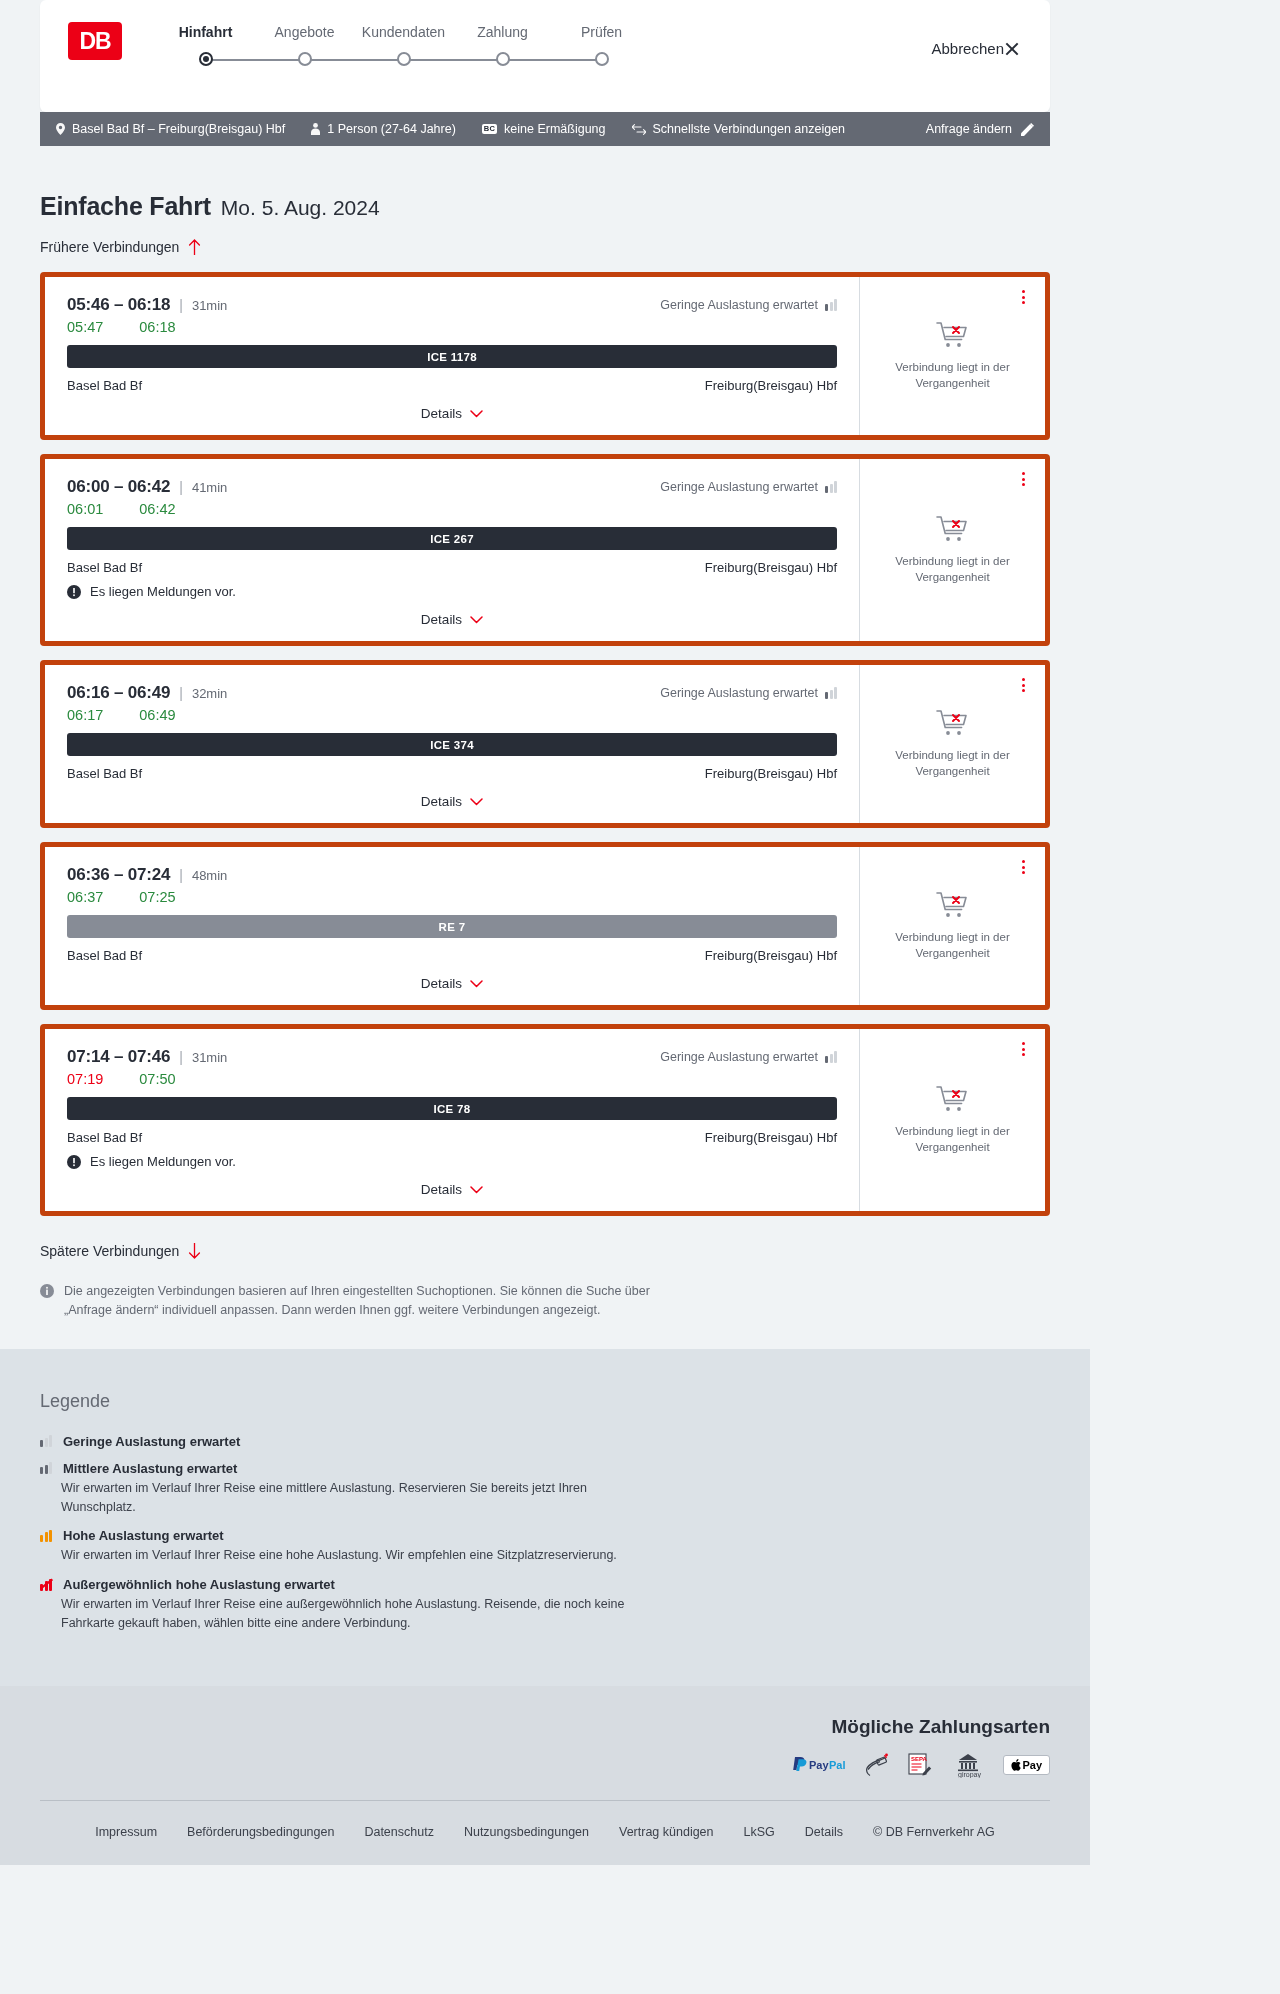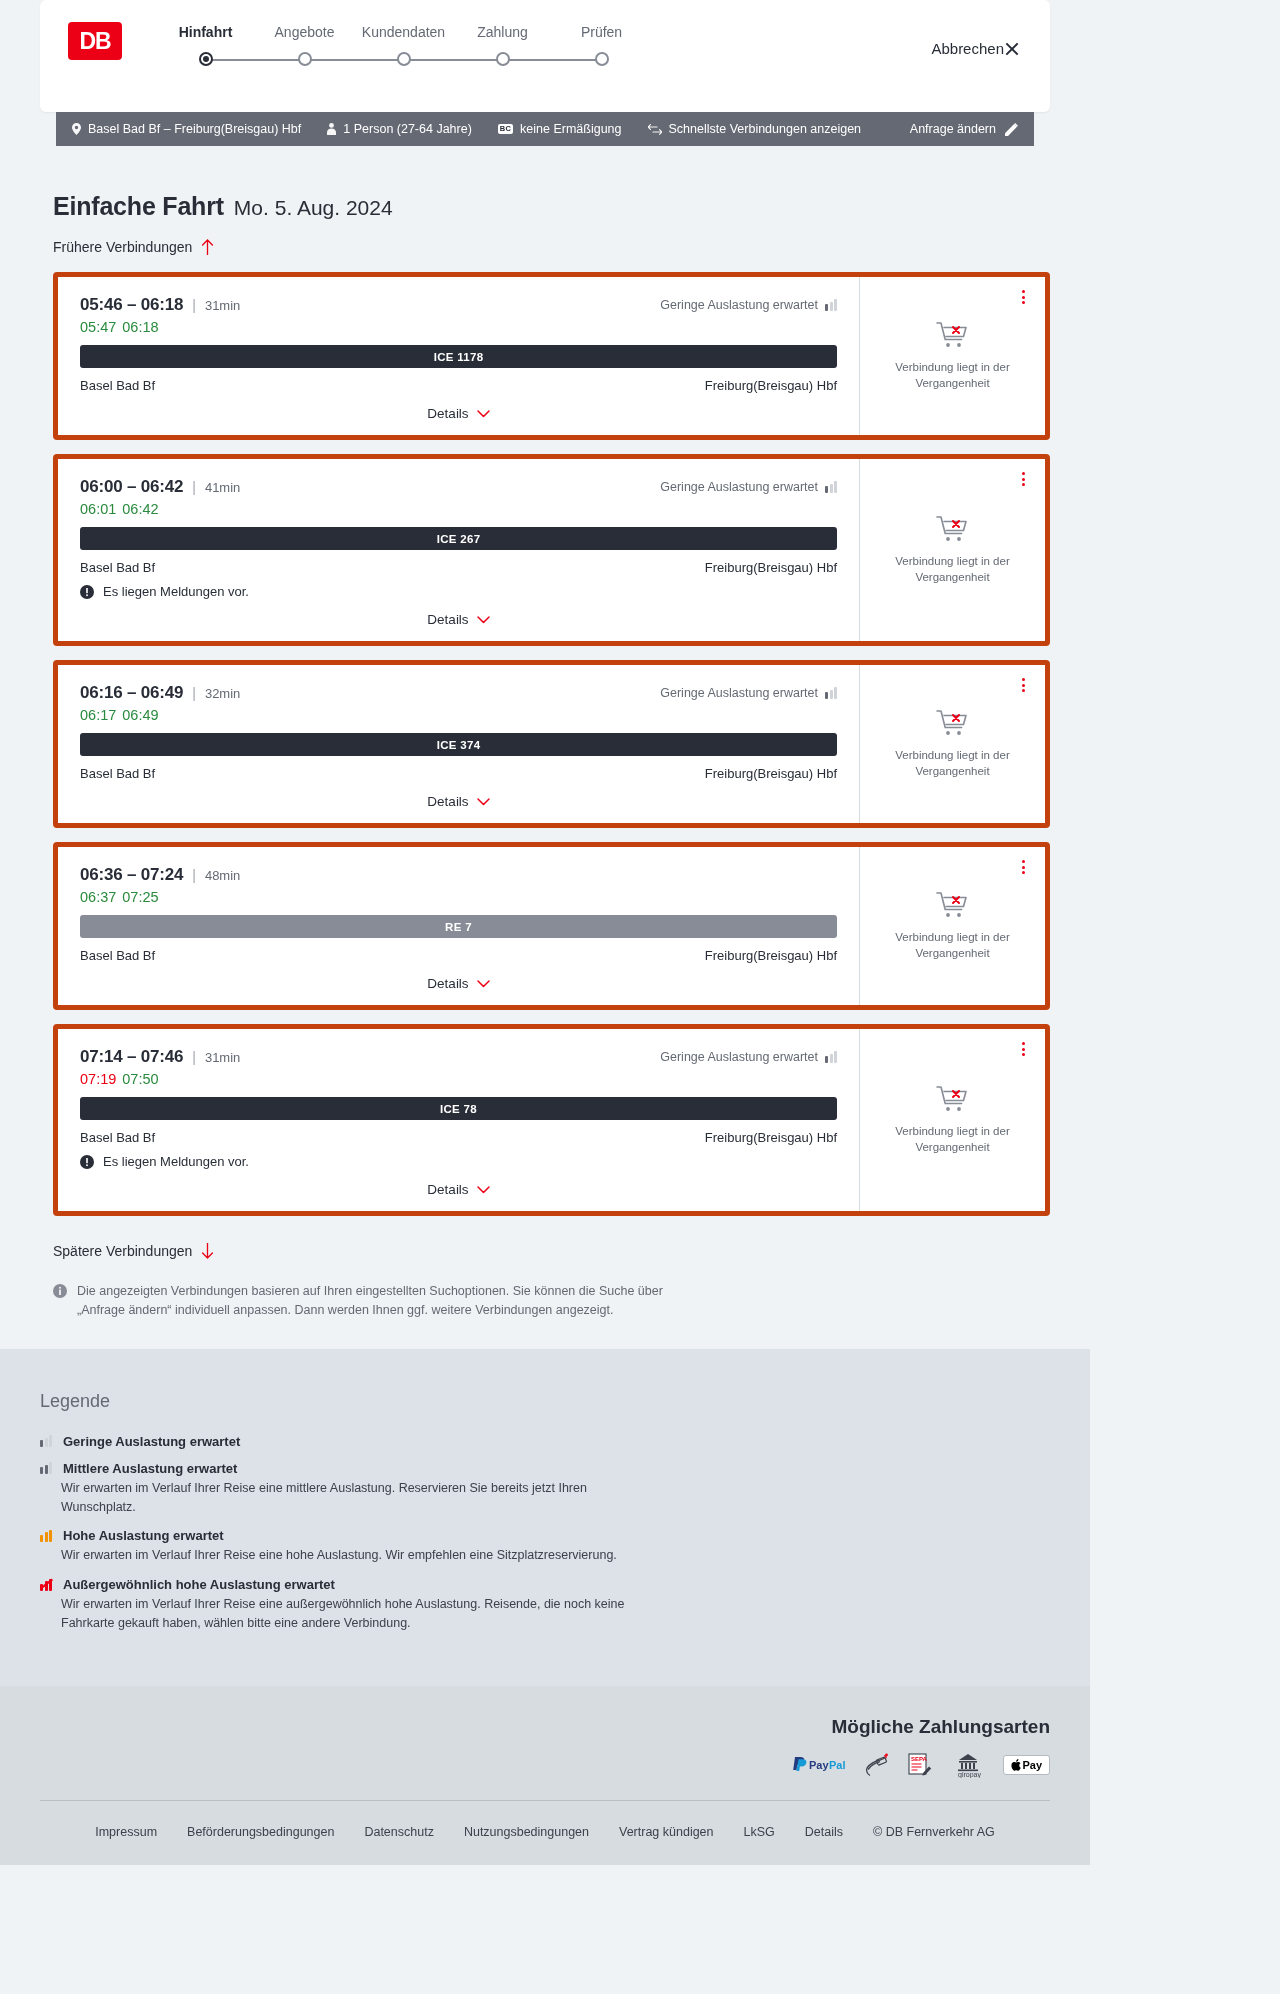--- a/index.html
+++ b/index.html
@@ -96,21 +96,21 @@
   }
   .x-icon { width: 16px; height: 16px; position: relative; display:inline-block; }
   .x-icon::before, .x-icon::after {
     content:""; position:absolute; left:0; top:7px;
     width:16px; height:2px; background:#282d37;
   }
   .x-icon::before { transform: rotate(45deg); }
   .x-icon::after  { transform: rotate(-45deg); }
 
   
-  .criteria-wrap { padding: 0 56px; }
+  .criteria-wrap { padding: 0 40px; }
   .criteria {
     background: #646973;
     color: #fff;
     height: 34px;
     display: flex;
     align-items: center;
     padding: 0 16px;
     font-size: 12.5px;
     gap: 0;
     position: relative;
@@ -129,21 +129,21 @@
   }
   .pin-ic svg, .pers-ic svg, .filt-ic svg, .pen-ic svg { display:block; }
   .bc-badge {
     background: #fff; color: #282d37;
     font-size: 7.5px; font-weight: bold;
     border-radius: 2px; padding: 1px 2px;
     line-height: 1; letter-spacing: .2px;
   }
 
   
-  .main { padding: 0 40px; background: #f0f3f5; padding-bottom: 28px; margin-left: 13px; }
+  .main { padding: 0 40px; background: #f0f3f5; padding-bottom: 28px; }
   .title-row {
     display: flex; align-items: baseline; gap: 10px;
     padding-top: 46px;
   }
   .title-main { font-size: 25px; font-weight: bold; letter-spacing: -.2px; }
   .title-date { font-size: 21px; color: #282d37; font-weight: 400; }
 
   .nav-link {
     display: inline-flex; align-items: center; gap: 9px;
     font-size: 14px; color: #282d37;
@@ -192,21 +192,21 @@
   .occ-bars i.b1 { height: 7px; }
   .occ-bars i.b2 { height: 9.5px; }
   .occ-bars i.b3 { height: 12px; }
   .occ-low  i.b1 { background:#646973; }
   .occ-low  i.b2, .occ-low i.b3 { background:#d0d4d9; }
   .occ-mid  i.b1, .occ-mid i.b2 { background:#646973; }
   .occ-mid  i.b3 { background:#d0d4d9; }
   .occ-high i { background:#f39200; }
   .occ-vhigh i { background:#ec0016; }
 
-  .rt-row { margin-top: 4px; display: flex; gap: 6px; }
+  .rt-row { margin-top: 4px; display: flex; gap: 36px; }
   .rt { font-size: 14.5px; }
   .rt.green { color: #2a8a3e; }
   .rt.red { color: #ec0016; }
 
   .train-bar {
     margin-top: 10px;
     height: 23px;
     border-radius: 3px;
     display: flex; align-items: center; justify-content: center;
     color: #fff; font-size: 11.5px; font-weight: bold;

